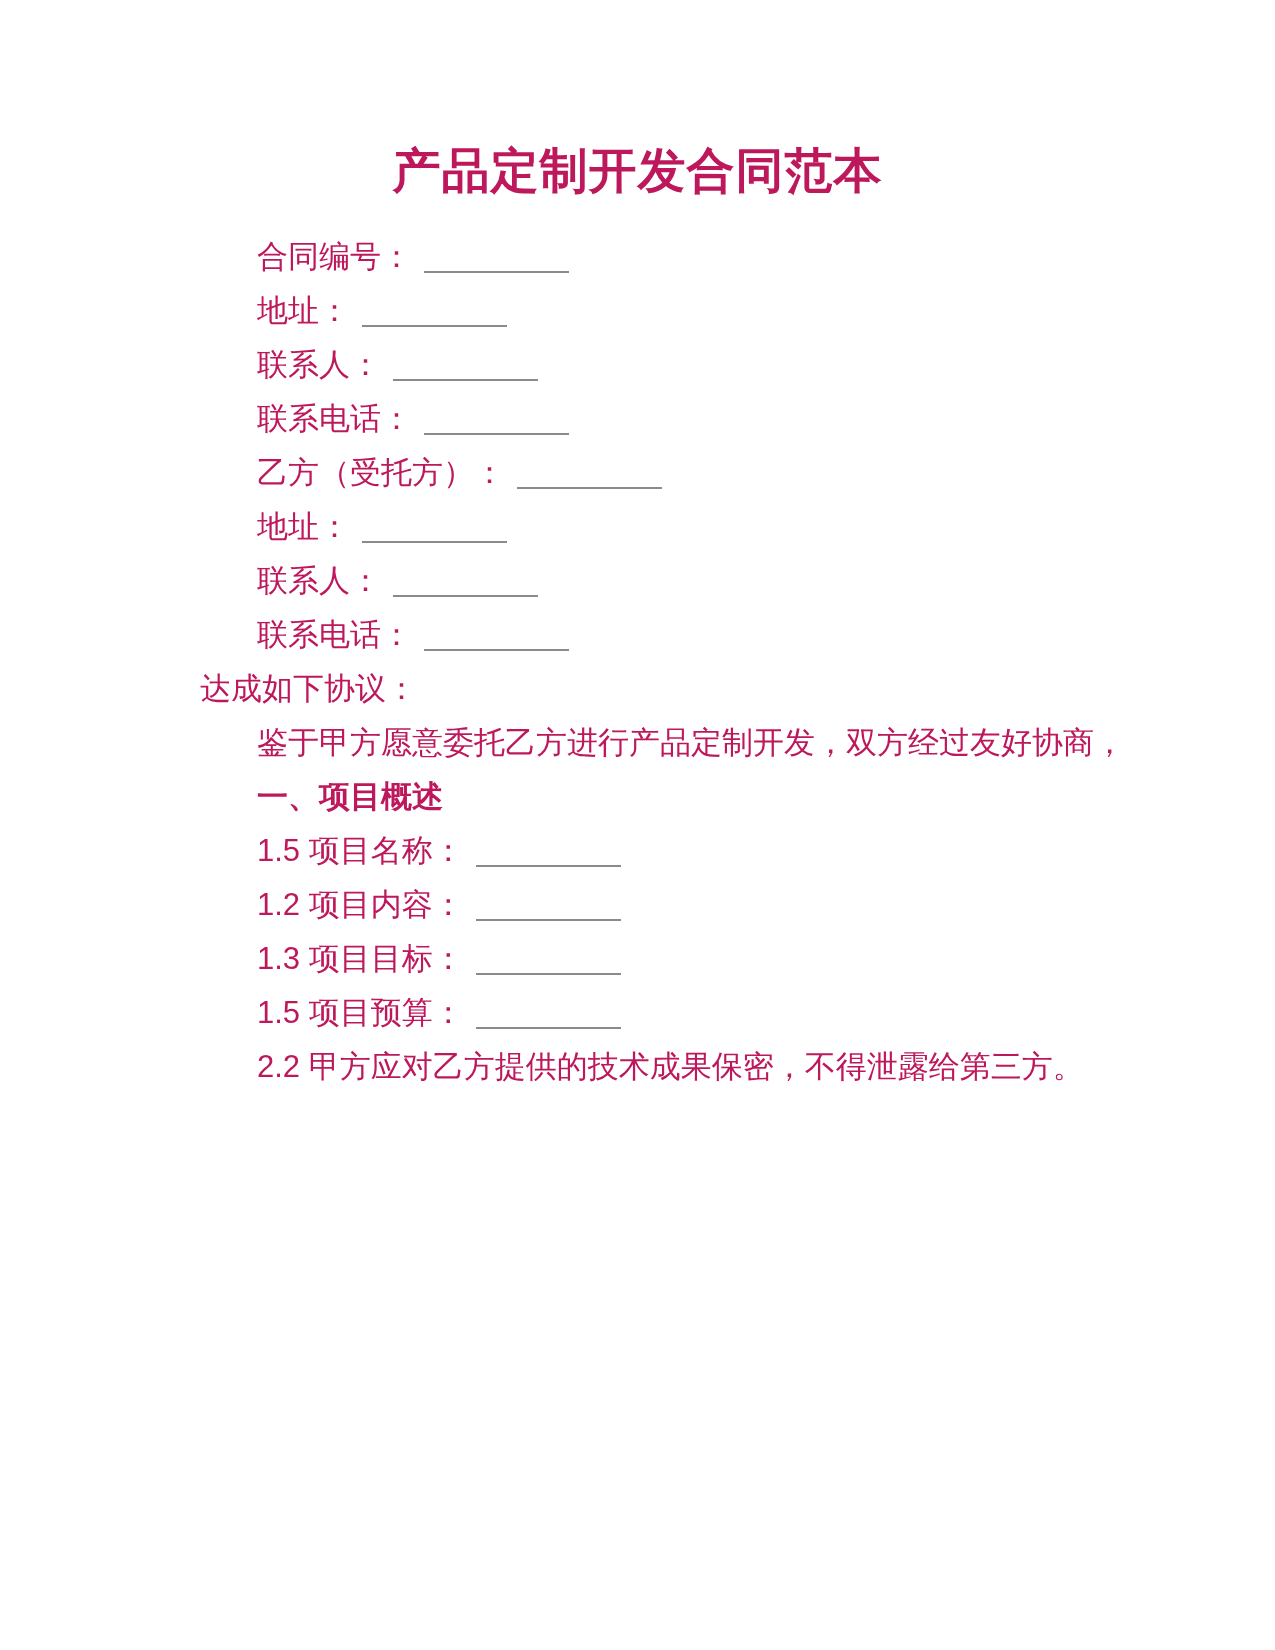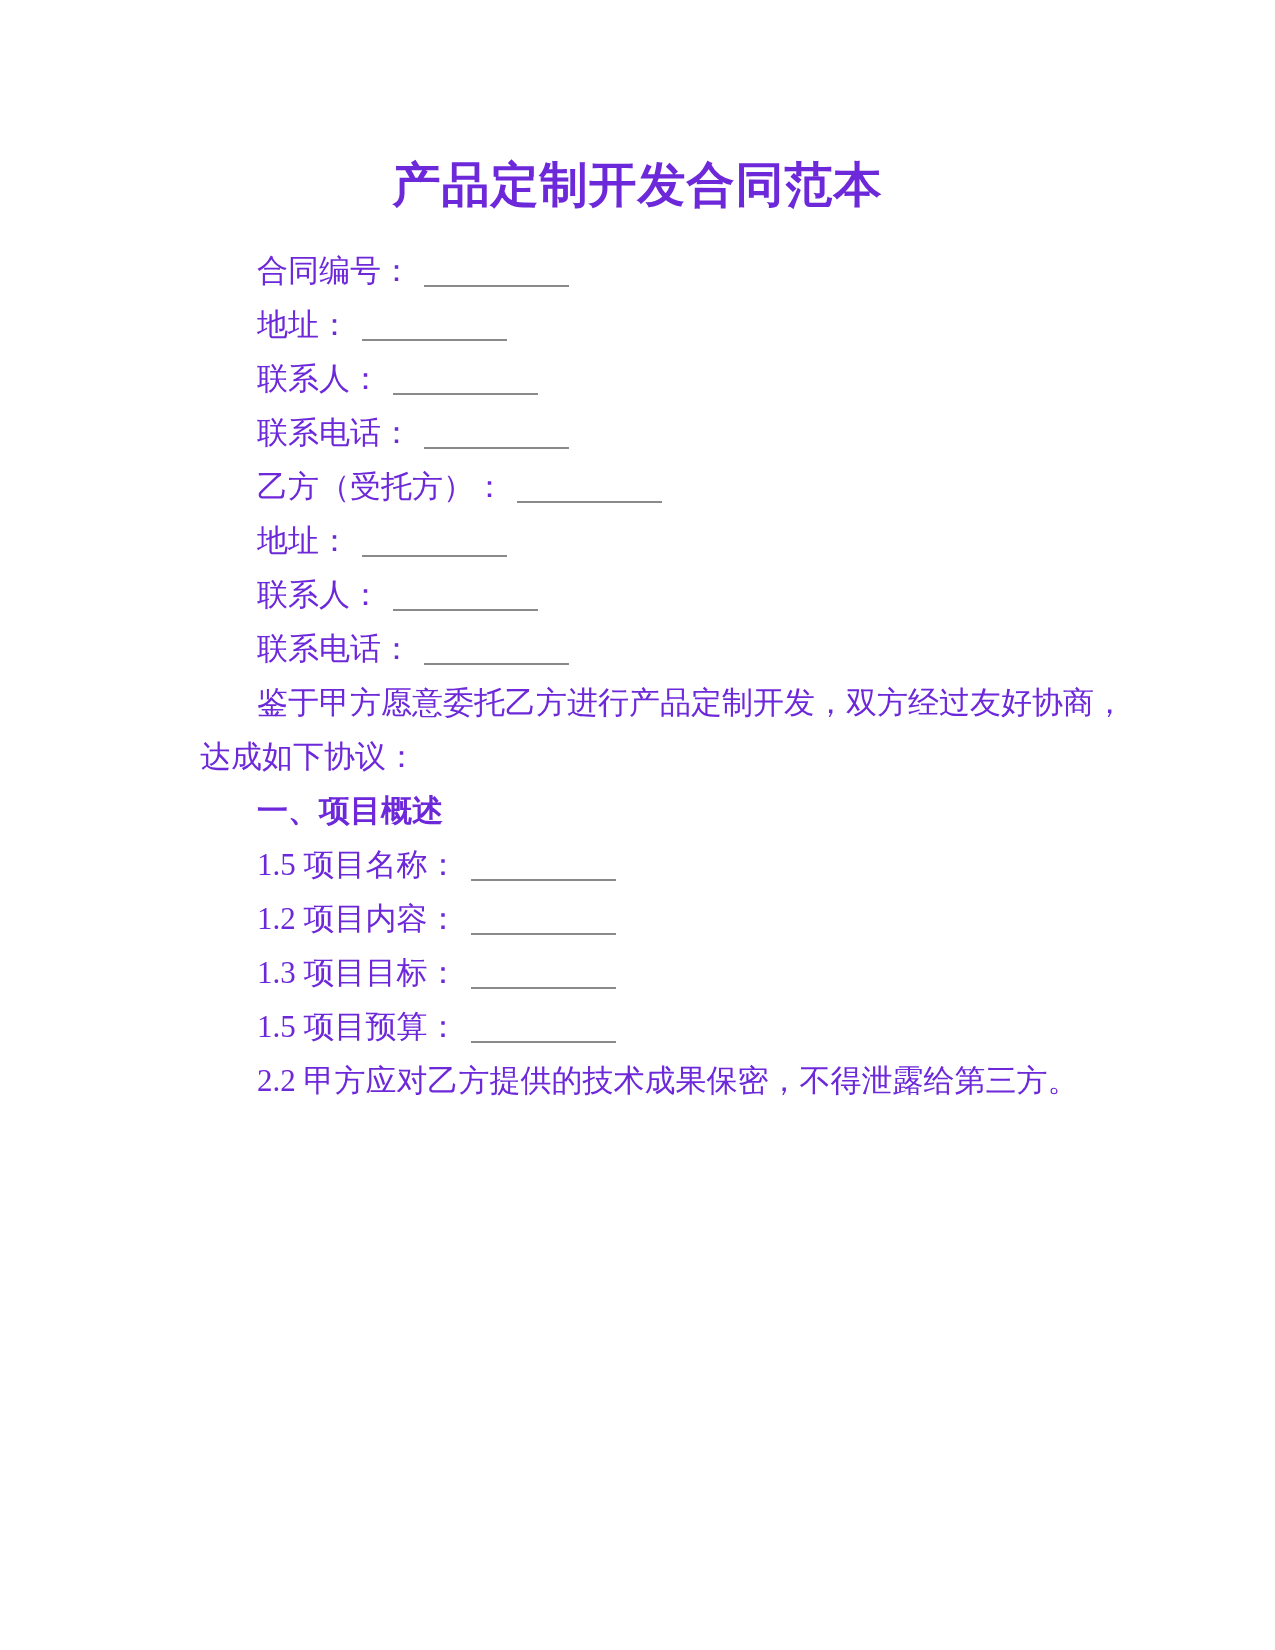--- a/index.html
+++ b/index.html
@@ -7,23 +7,23 @@
     padding: 0;
     background: #ffffff;
   }
   .page {
     position: relative;
     width: 1275px;
     height: 1650px;
     margin: 0 auto;
     background: #ffffff;
     box-sizing: border-box;
-    padding: 16px 180px;
-    font-family: Liberation Serif, serif;
-    color: #6d28d9;
+    padding: 2px 180px;
+    font-family: Liberation Sans, sans-serif;
+    color: #be185d;
     overflow: hidden;
   }
   .title {
     margin: 0;
     padding-top: 138px;
     font-size: 48px;
     line-height: 62px;
     font-weight: bold;
     text-align: center;
     letter-spacing: 1px;
@@ -63,22 +63,22 @@
 
     <div class="line indent"><span>合同编号：</span><span class="blank"></span></div>
     <div class="line indent"><span>地址：</span><span class="blank"></span></div>
     <div class="line indent"><span>联系人：</span><span class="blank"></span></div>
     <div class="line indent"><span>联系电话：</span><span class="blank"></span></div>
     <div class="line indent"><span>乙方（受托方）：</span><span class="blank"></span></div>
     <div class="line indent"><span>地址：</span><span class="blank"></span></div>
     <div class="line indent"><span>联系人：</span><span class="blank"></span></div>
     <div class="line indent"><span>联系电话：</span><span class="blank"></span></div>
 
+    <div class="line">达成如下协议：</div>
     <div class="line indent">鉴于甲方愿意委托乙方进行产品定制开发，双方经过友好协商，</div>
-    <div class="line">达成如下协议：</div>
 
     <div class="line indent heading">一、项目概述</div>
     <div class="line indent"><span>1.5 项目名称：</span><span class="blank"></span></div>
     <div class="line indent"><span>1.2 项目内容：</span><span class="blank"></span></div>
     <div class="line indent"><span>1.3 项目目标：</span><span class="blank"></span></div>
     <div class="line indent"><span>1.5 项目预算：</span><span class="blank"></span></div>
 
     <div class="line indent">2.2 甲方应对乙方提供的技术成果保密，不得泄露给第三方。</div>
 
   </div>

